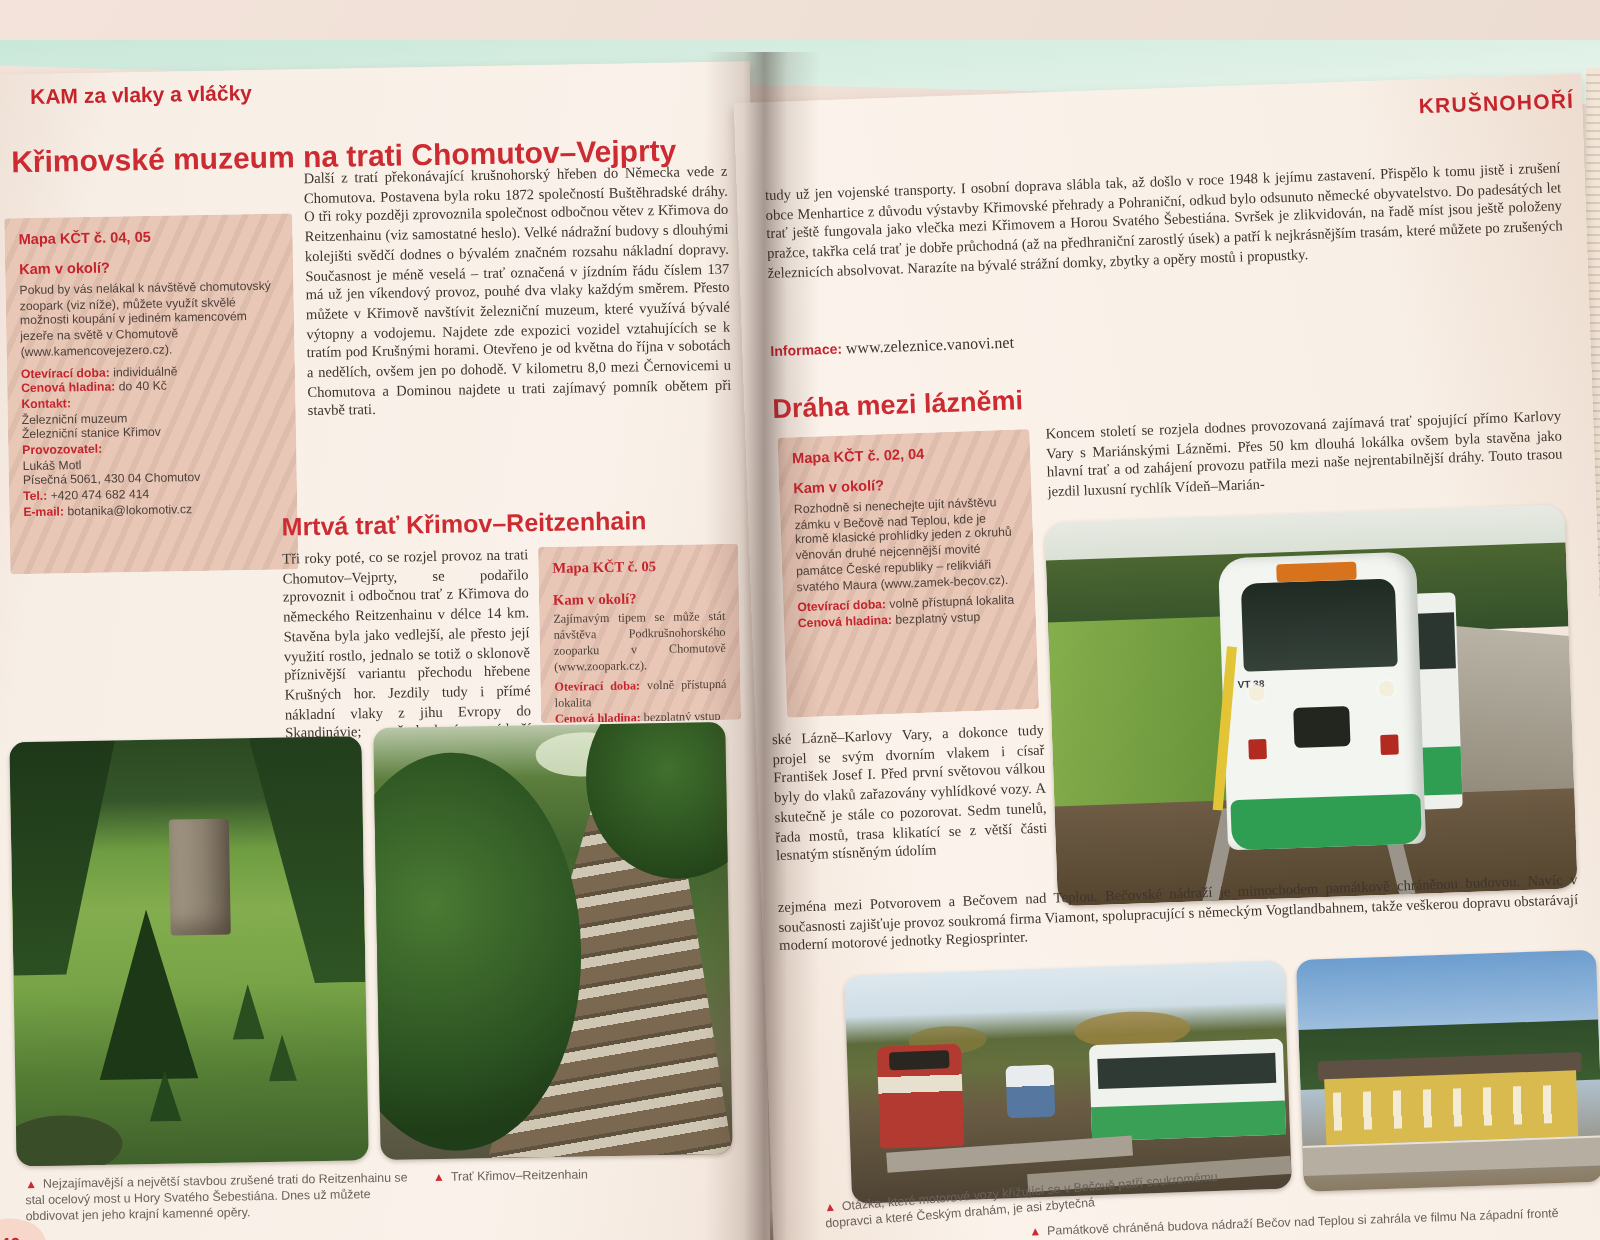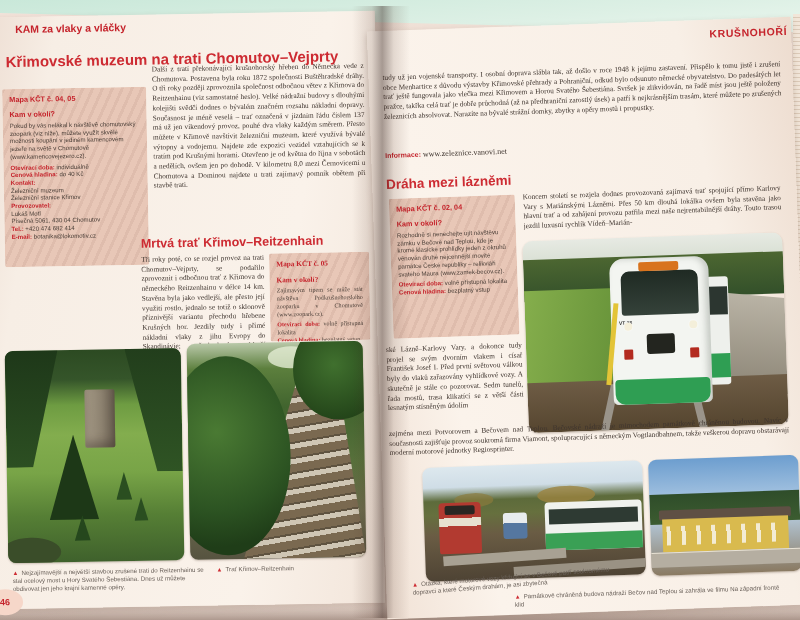--- a/index.html
+++ b/index.html
@@ -1,19 +1,19 @@
 <!DOCTYPE html>
 <html><head>
 <meta charset="utf-8">
 <style>
   html,body{margin:0;padding:0;}
   body{width:800px;height:620px;overflow:hidden;position:relative;
        background:linear-gradient(120deg,#f3e3da 0%,#efe0d6 40%,#e9d9cf 100%);
        font-family:"Liberation Sans",sans-serif;}
-  .scene{position:absolute;inset:0;}
+  .scene{position:absolute;inset:0;margin-top:20px;}
   .teal-strip{position:absolute;left:0;top:0;width:100%;height:38px;
        background:linear-gradient(175deg,#c9e8d9 0%,#ddf0e5 60%,#ecf7ef 100%);
        clip-path:polygon(0 0,100% 0,100% 85%,14% 42%,0 34%);}
   .fore-edge{position:absolute;right:0;top:14px;width:7px;height:560px;
        background:repeating-linear-gradient(to bottom,#f2e6d9 0 3px,#dccab8 3px 4px);}
   .bottom-shadow{position:absolute;left:0;bottom:0;width:100%;height:16px;
        background:linear-gradient(to top,rgba(70,40,28,.38),rgba(70,40,28,0));}
   .page{position:absolute;z-index:2;}
   .page-left{left:-6px;top:14px;width:386px;height:592px;transform:rotate(-1deg);
        background:linear-gradient(100deg,#eedfd4 0%,#f7eee5 14%,#faf2ea 70%,#f2e5da 100%);

